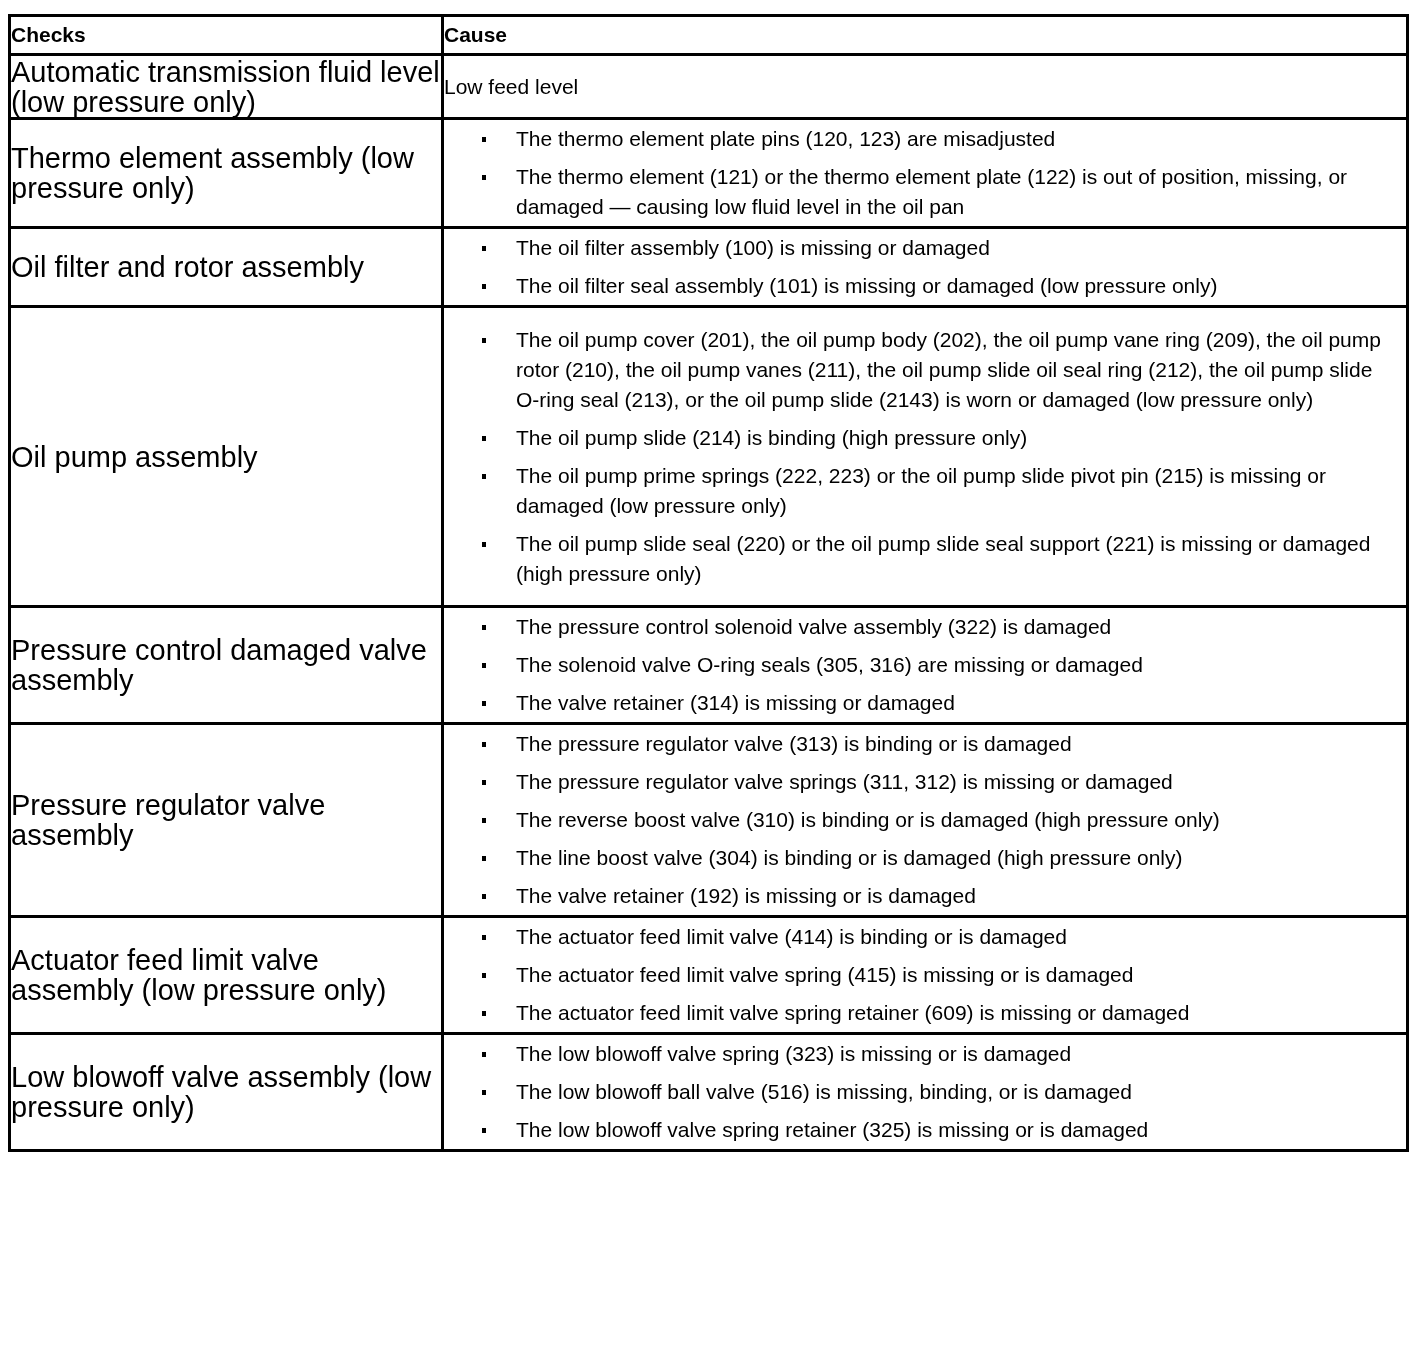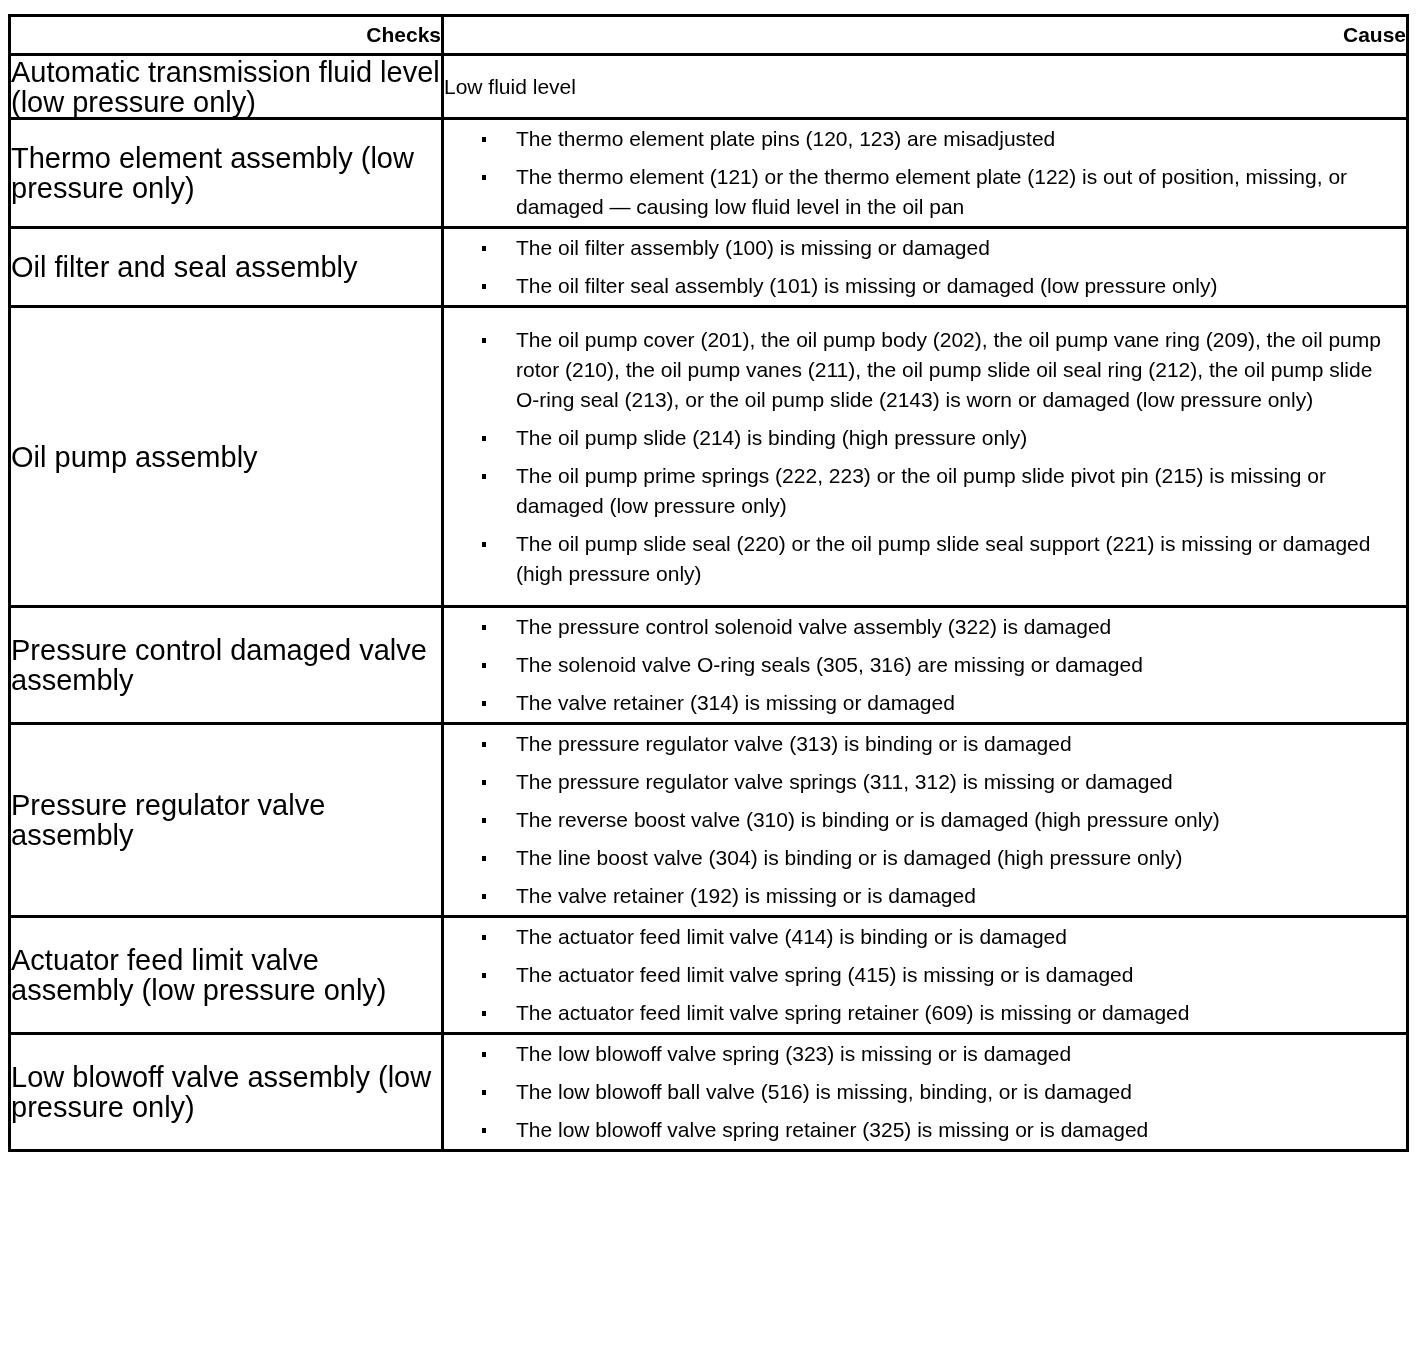--- a/index.html
+++ b/index.html
@@ -24,21 +24,21 @@
     table-layout: fixed;
   }
   table.diag td, table.diag th {
     border: 3px solid #000;
     vertical-align: middle;
     padding: 0;
   }
   table.diag th {
     font-weight: bold;
     font-size: 21px;
-    text-align: right;
+    text-align: left;
     height: 36px;
     padding: 0;
   }
   col.c-checks { width: 433px; }
   col.c-cause { width: 965px; }
   .definition {
     font-size: 21px;
     line-height: 30px;
     padding: 5px 4px 4px 4px;
   }
@@ -87,35 +87,35 @@
   <thead>
     <tr>
       <th>Checks</th>
       <th>Cause</th>
     </tr>
   </thead>
   <tbody>
 
     <tr style="height:64px">
       <td class="check">Automatic transmission fluid level (low pressure only)</td>
-      <td class="cause-plain">Low fluid level</td>
+      <td class="cause-plain">Low feed level</td>
     </tr>
 
     <tr style="height:108px">
       <td class="check">Thermo element assembly (low pressure only)</td>
       <td>
         <ul class="causes">
           <li><span class="bullet"></span><span>The thermo element plate pins (120, 123) are misadjusted</span></li>
           <li><span class="bullet"></span><span>The thermo element (121) or the thermo element plate (122) is out of position, missing, or damaged — causing low fluid level in the oil pan</span></li>
         </ul>
       </td>
     </tr>
 
     <tr style="height:78px">
-      <td class="check">Oil filter and seal assembly</td>
+      <td class="check">Oil filter and rotor assembly</td>
       <td>
         <ul class="causes">
           <li><span class="bullet"></span><span>The oil filter assembly (100) is missing or damaged</span></li>
           <li><span class="bullet"></span><span>The oil filter seal assembly (101) is missing or damaged (low pressure only)</span></li>
         </ul>
       </td>
     </tr>
 
 
     <tr style="height:300px">

